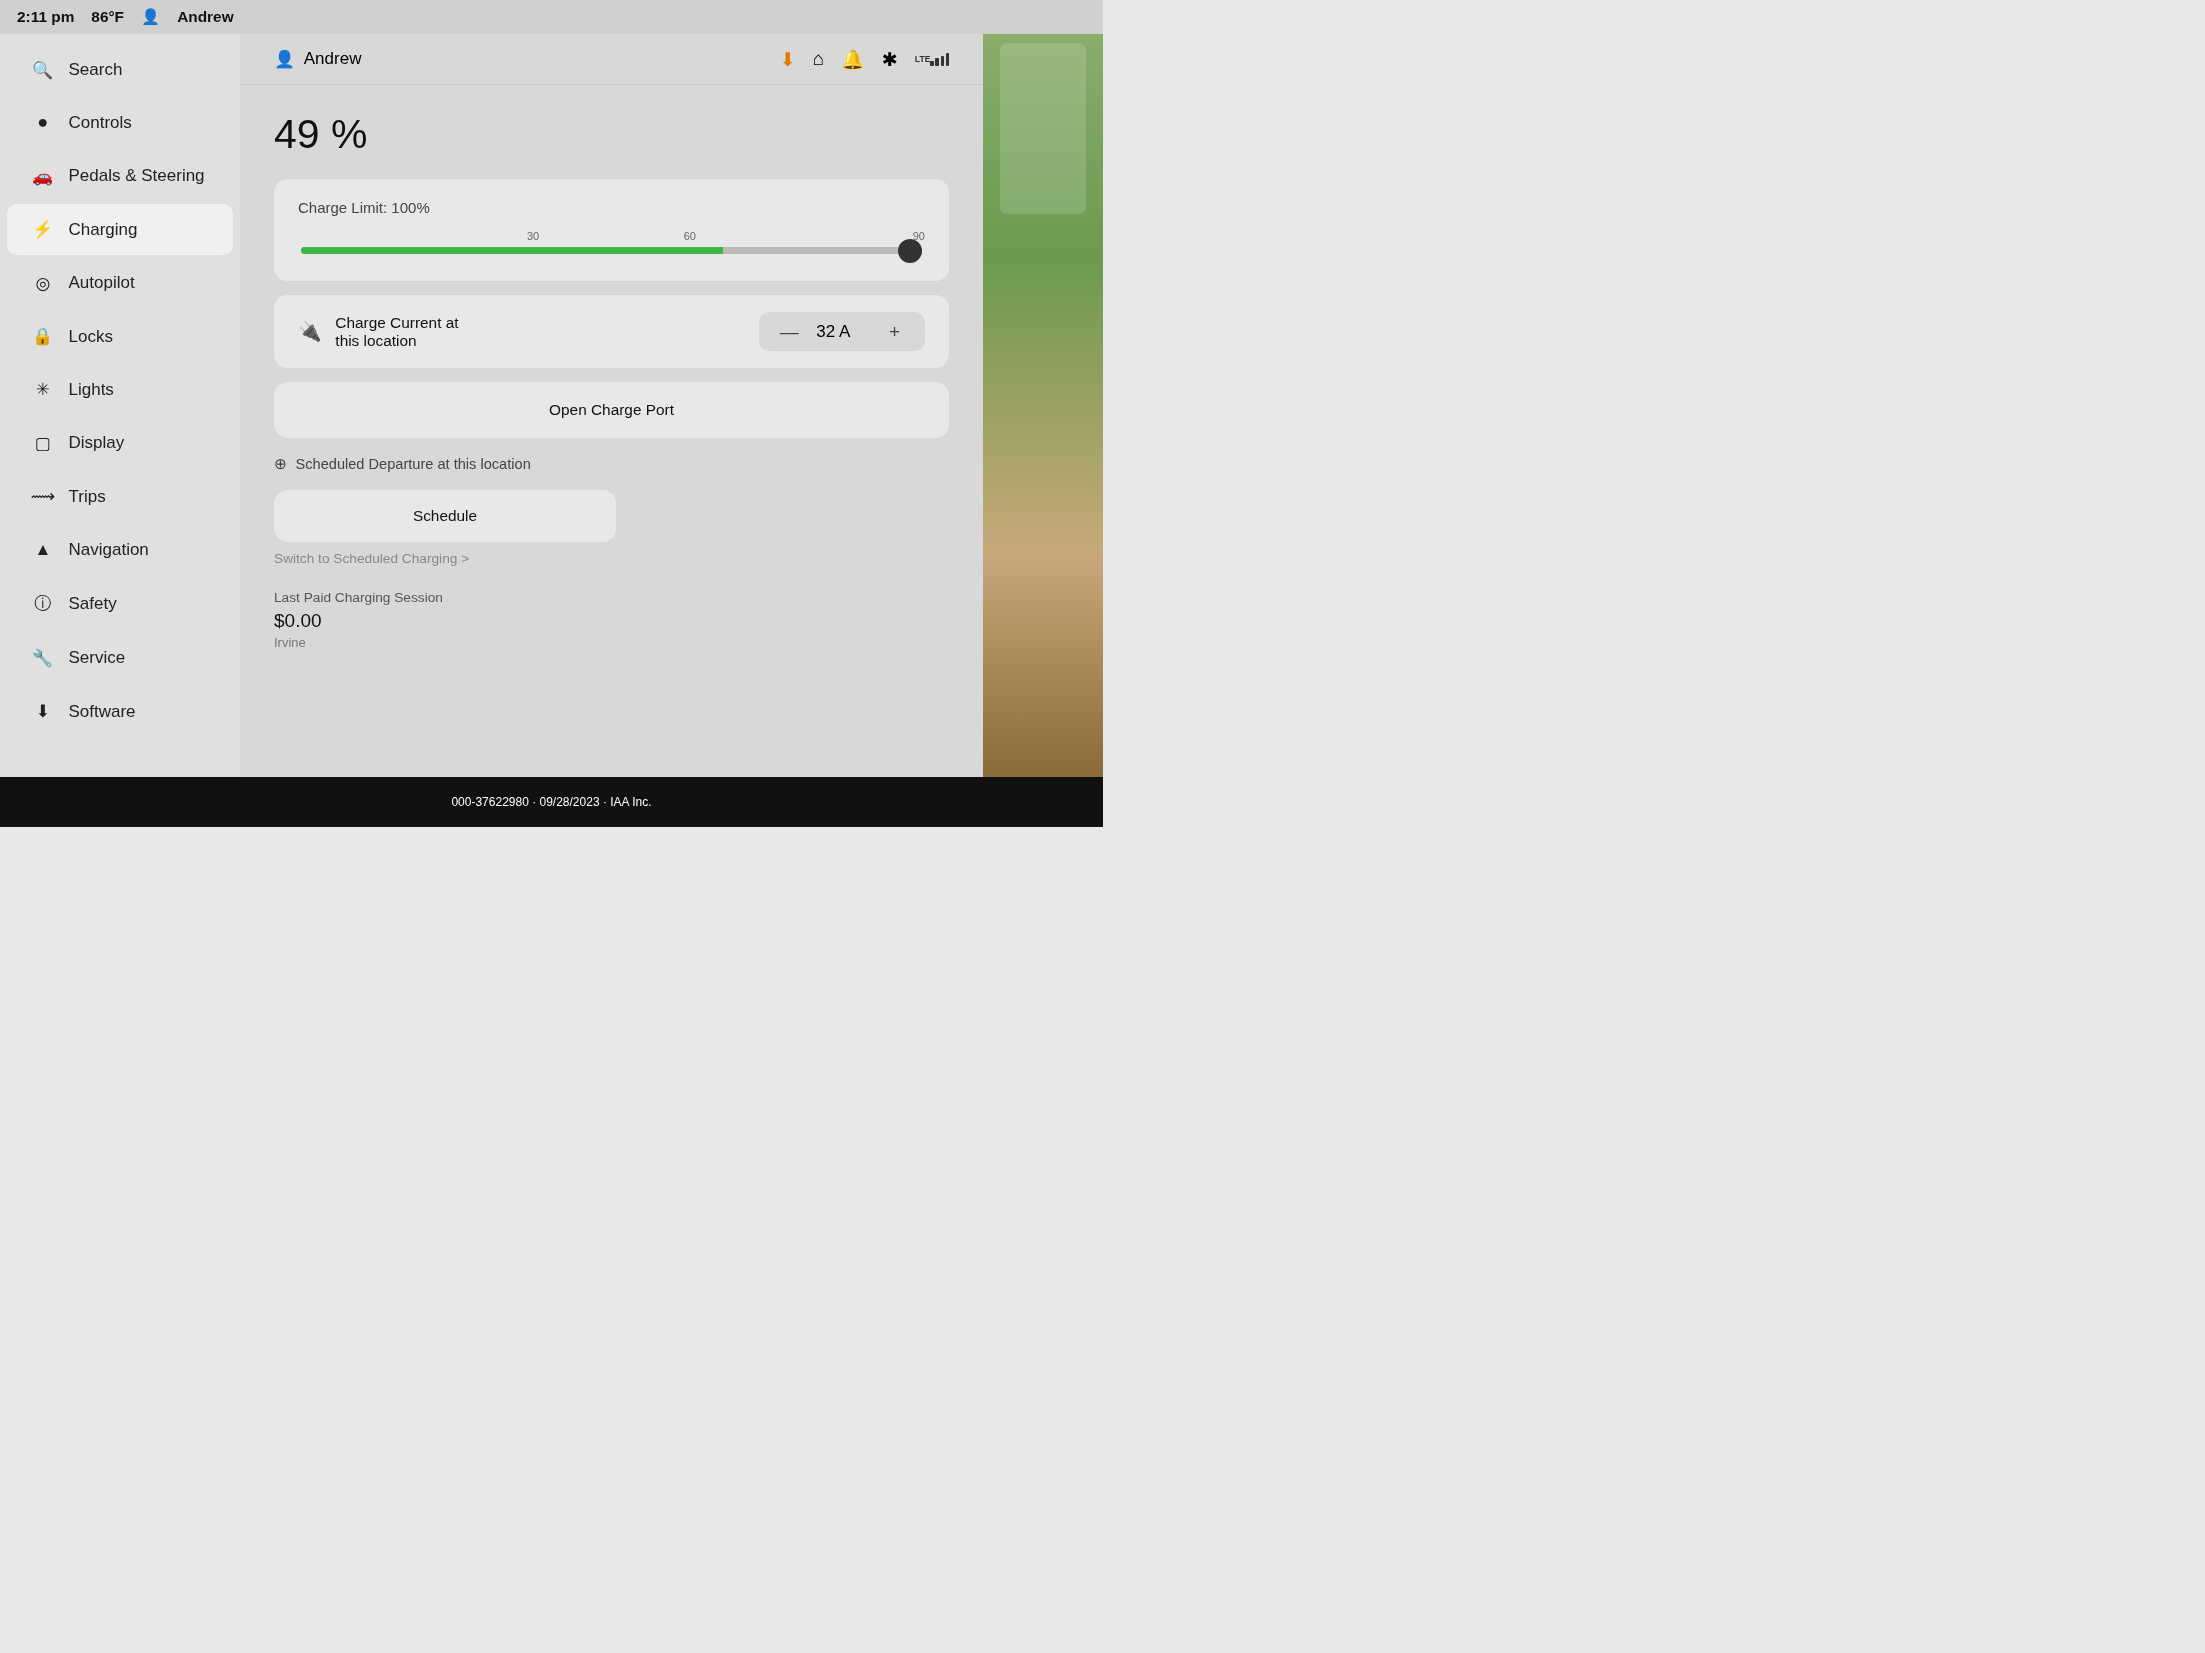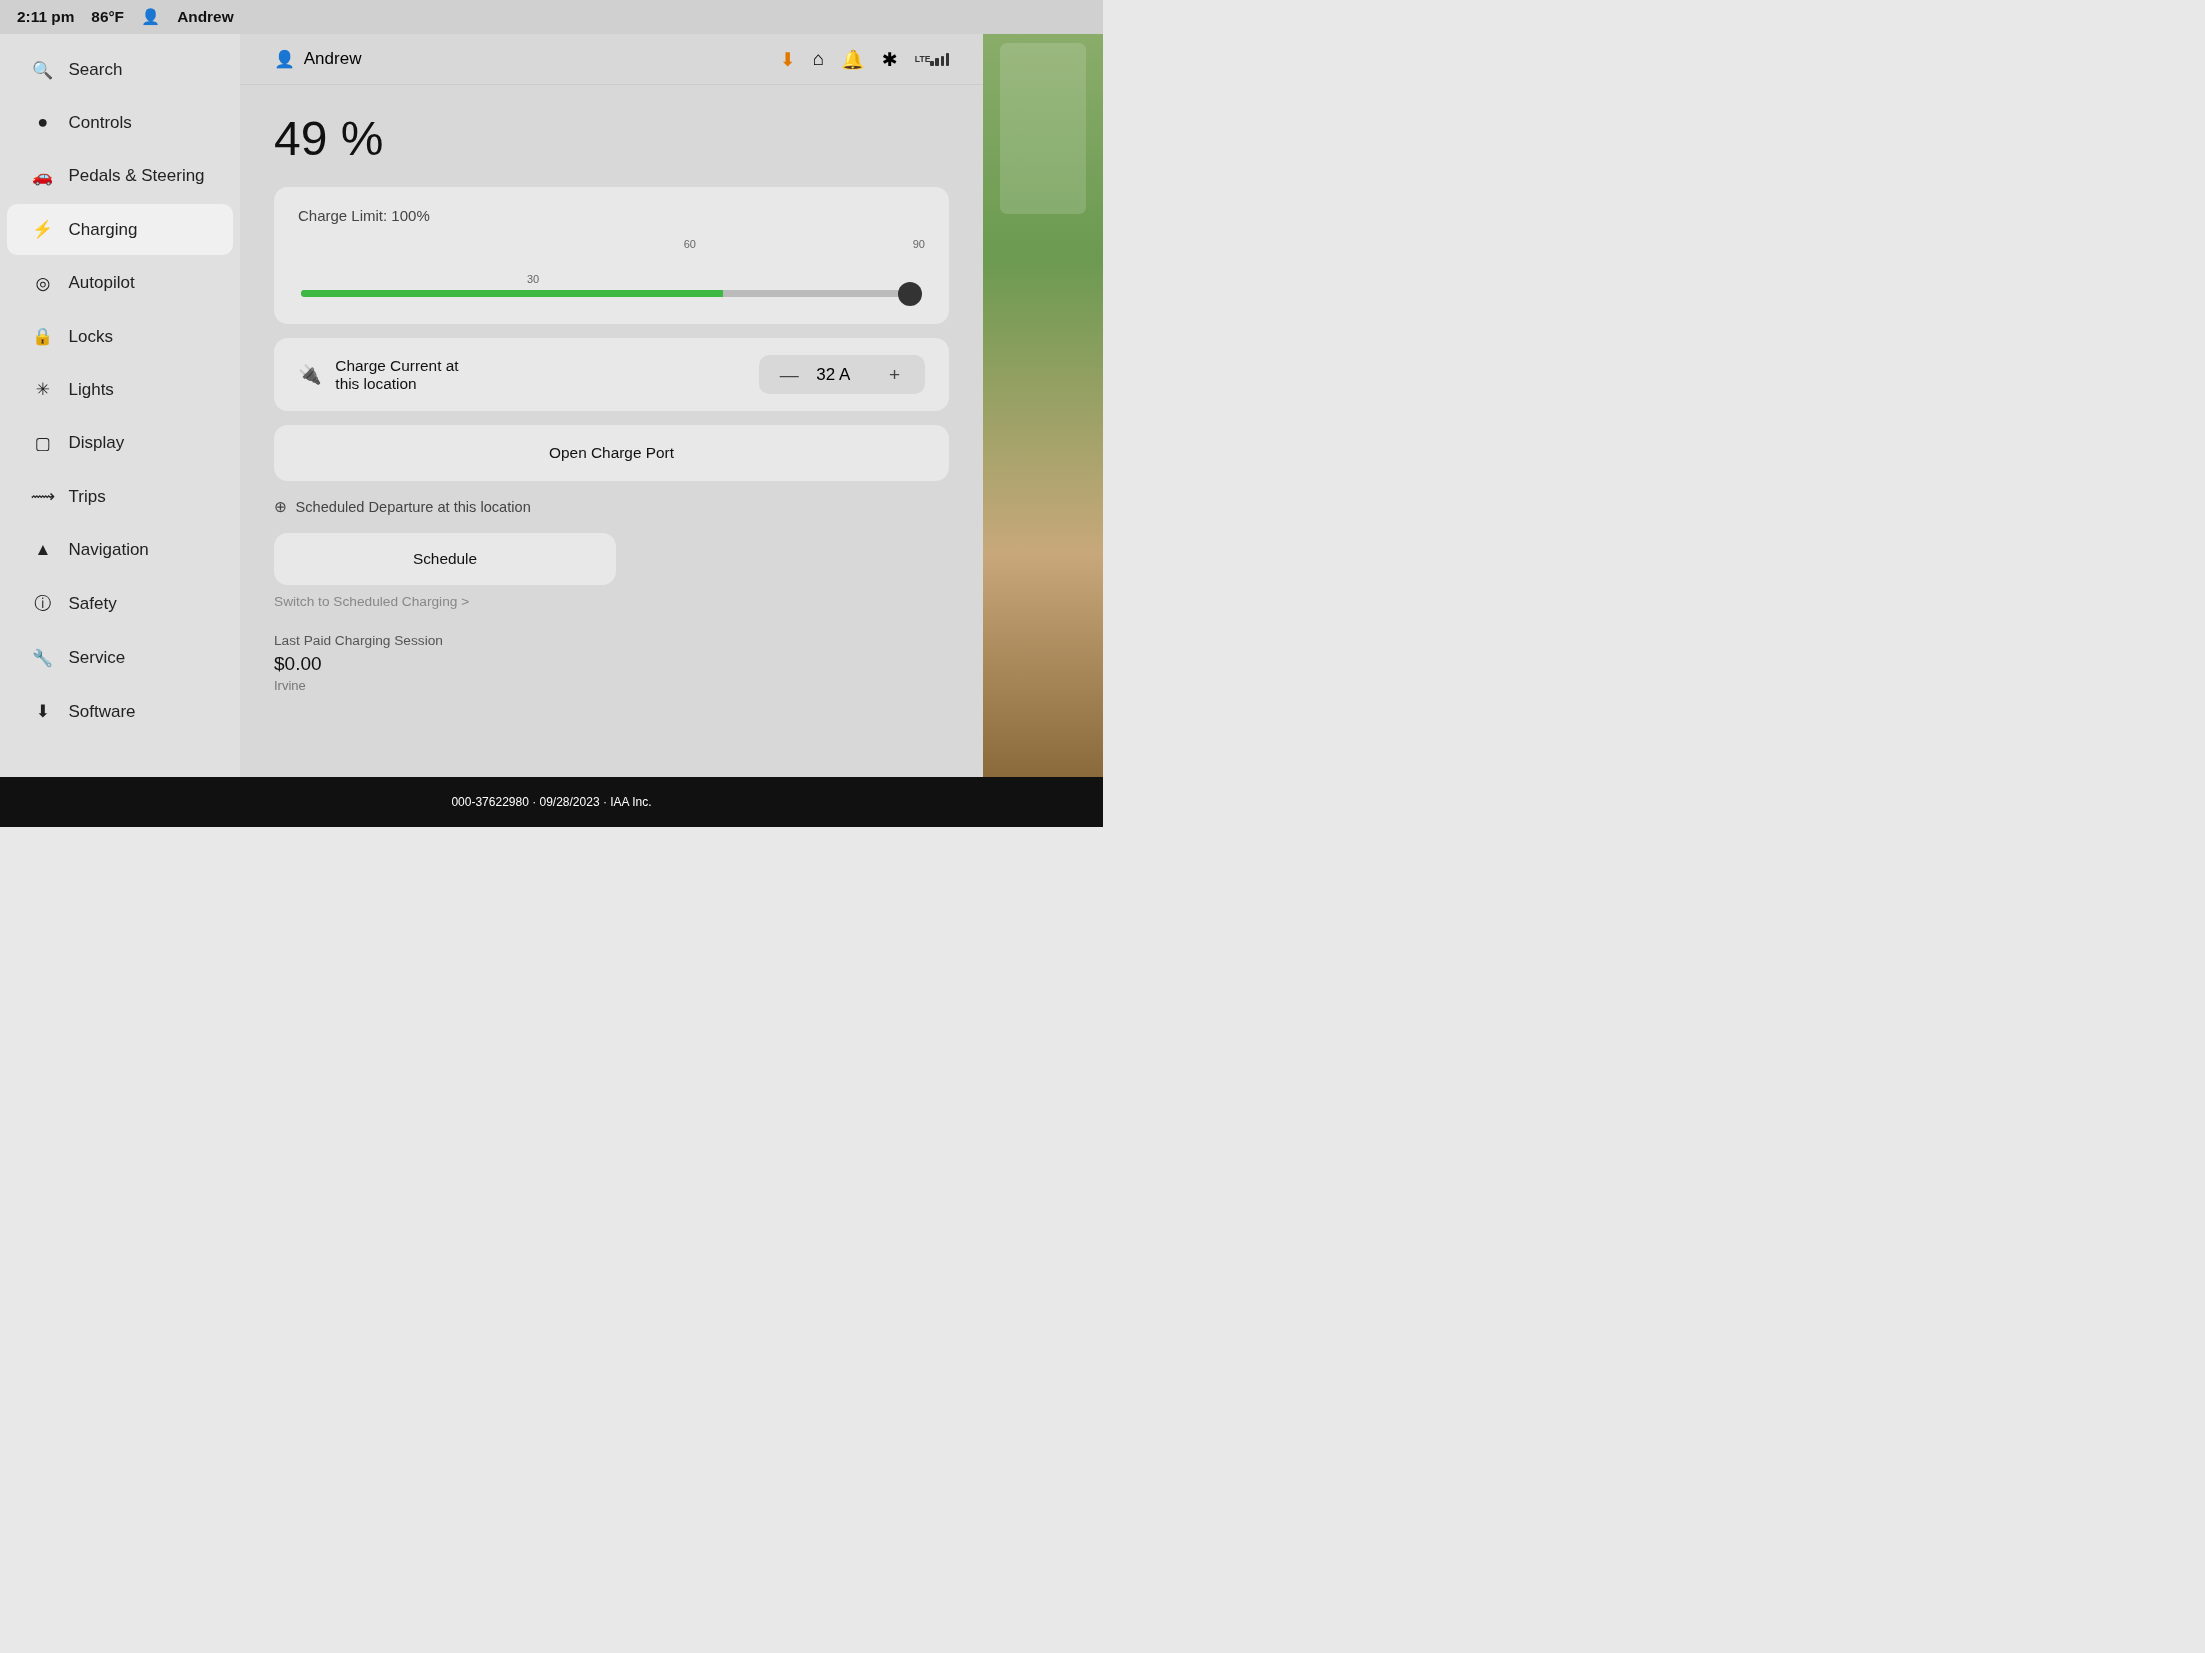--- a/index.html
+++ b/index.html
@@ -98,21 +98,21 @@
       gap: 17px;
       font-size: 17px;
     }
 
     
     .charging-content {
       padding: 26px 34px;
     }
 
     .battery-percent {
-      font-size: 48px;
+      font-size: 41px;
       font-weight: 300;
       color: #111;
       margin-bottom: 20.5px;
     }
 
     
     .card {
       background: #e8e8e8;
       border-radius: 13.7px;
       padding: 20.5px 24px;
@@ -410,21 +410,21 @@
       </div>
     </div>
 
     <div class="charging-content">
       <div class="battery-percent">49 %</div>
 
       <div class="card">
         <div class="charge-limit-label">Charge Limit: 100%</div>
         <div class="slider-markers">
           <span style="flex:1;"></span>
-          <span style="flex:1; text-align:center; font-size:11px; color:#666;margin-top:35px;">30</span>
+          <span style="flex:1; text-align:center; font-size:11px; color:#666;">30</span>
           <span style="flex:1; text-align:center; font-size:11px; color:#666;">60</span>
           <span style="flex:1; text-align:right; font-size:11px; color:#666;">90</span>
         </div>
         <div class="slider-container">
           <div class="slider-track">
             <div class="slider-fill"></div>
             <div class="slider-thumb"></div>
           </div>
         </div>
       </div>

